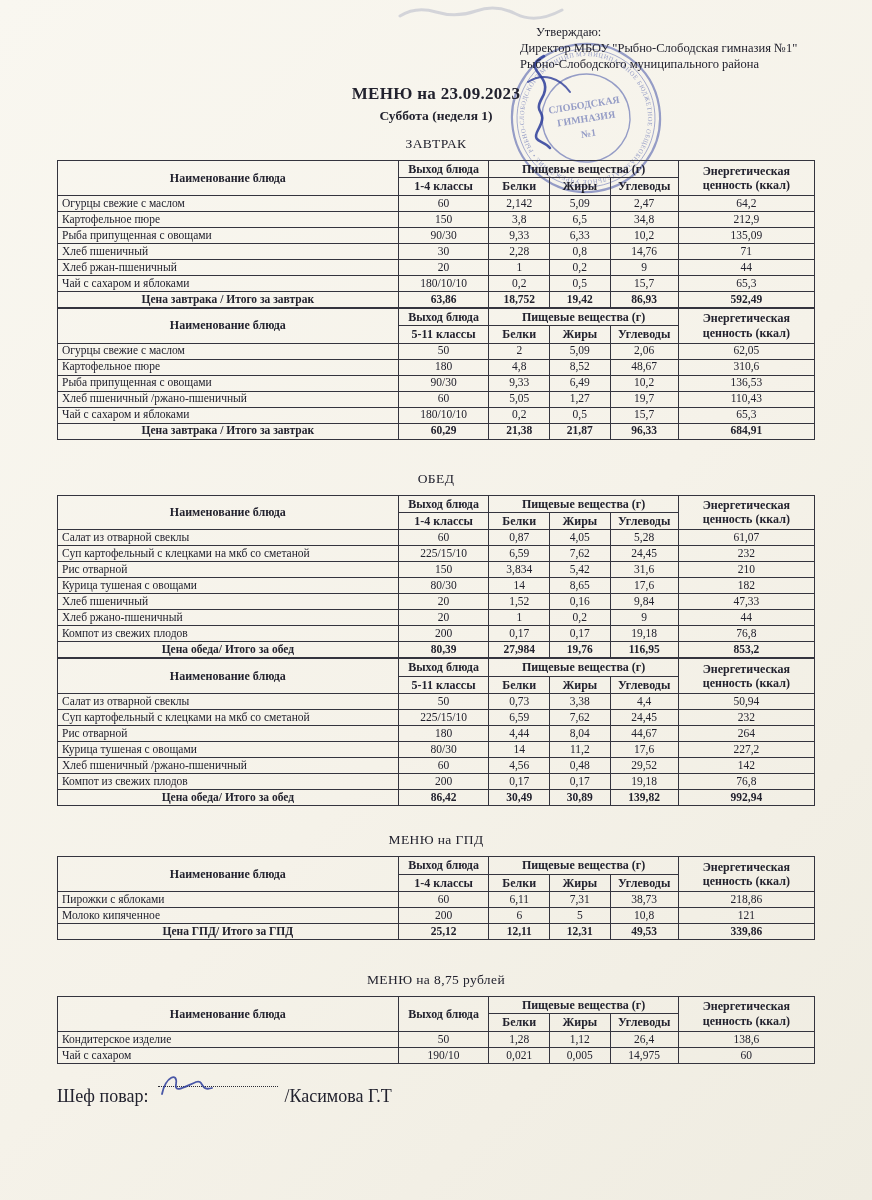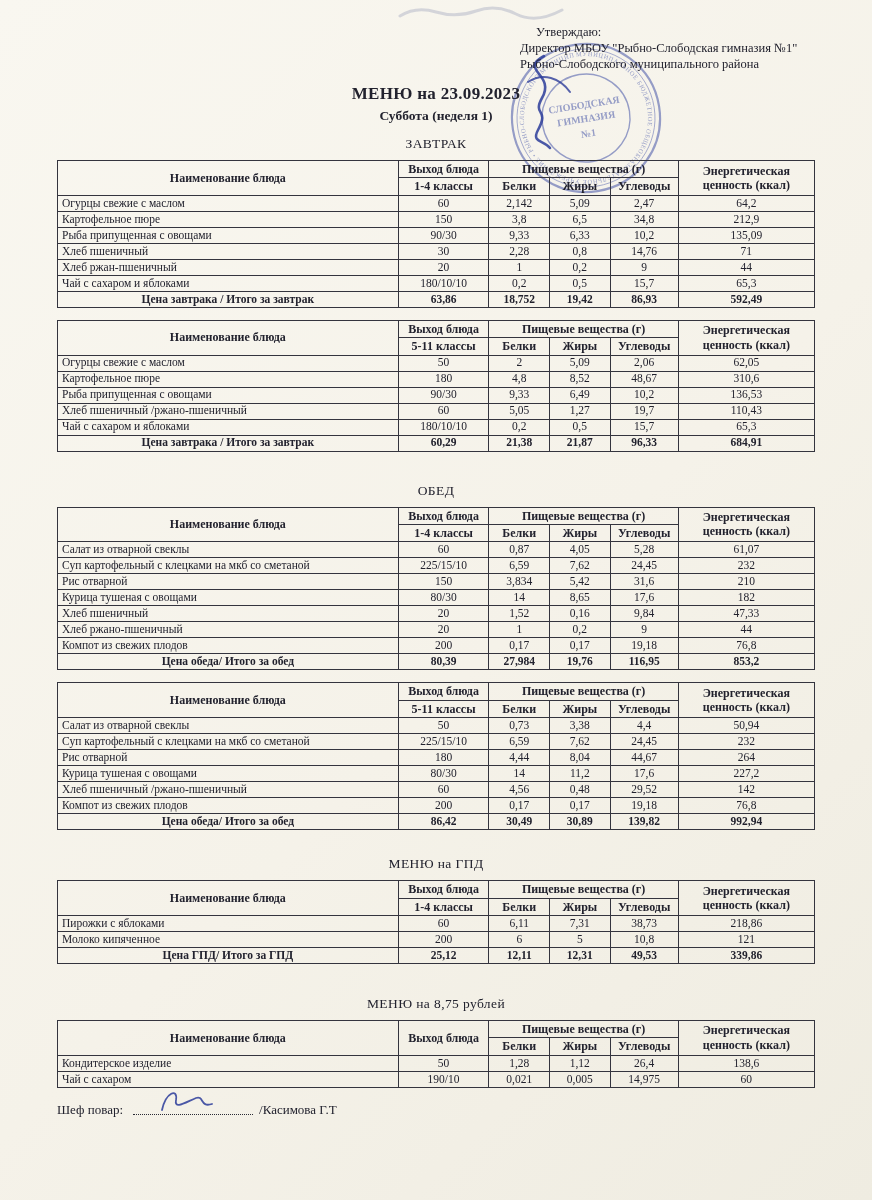--- a/index.html
+++ b/index.html
@@ -20,30 +20,30 @@
   .stamp{position:absolute;left:506px;top:38px;width:160px;height:160px;opacity:.55;transform:rotate(-9deg)}
   .bleed{position:absolute;left:396px;top:2px;width:170px;height:22px;opacity:.28}
   
   .doc-title{text-align:center;font-size:17px;font-weight:bold;margin-top:12px;letter-spacing:.3px}
   .doc-subtitle{text-align:center;font-size:13.5px;font-weight:bold;margin-top:4px}
   .section-heading{text-align:center;font-size:13.5px;font-weight:normal;margin:12px 0 8px 0;letter-spacing:.4px}
   .sec-1 .section-heading{margin-top:31px}
   .sec-2 .section-heading{margin-top:26px}
   .sec-3 .section-heading{margin-top:32px}
   
-  table.menu-table{border-collapse:collapse;width:100%;margin-bottom:12px;table-layout:fixed}
+  table.menu-table{border-collapse:collapse;width:100%;table-layout:fixed}
   .menu-table th,.menu-table td{border:1px solid #34343e;padding:0 4px;vertical-align:middle}
   .menu-table th{font-size:12px;font-weight:bold;text-align:center;line-height:1.2;padding:1px 3px}
   .menu-table td{font-size:11.5px;height:16px;line-height:1.15}
   .menu-table td.name{text-align:left}
   .menu-table td.num{text-align:center}
   .menu-table tr.total td{font-weight:bold}
   .menu-table tr.total td.total-name{text-align:center}
   
-  .footer{margin-top:14px;font-size:13px;position:relative;display:flex;align-items:flex-end}
+  .footer{margin-top:22px;font-size:18px;position:relative;display:flex;align-items:flex-start}
   .footer .chef-line{display:inline-block;width:120px;border-bottom:1px dotted #2a2a34;margin:0 6px 3px 10px}
   .chef-sig{position:absolute;left:95px;top:-18px;width:90px;height:34px;pointer-events:none}
 </style>
 </head>
 <body>
 
 <div class="page">
 
   <svg class="bleed" viewBox="0 0 170 22">
     <path d="M4,14 Q20,4 40,10 T80,9 T120,12 T166,8" fill="none" stroke="#7a83a8" stroke-width="3" stroke-linecap="round"></path>

